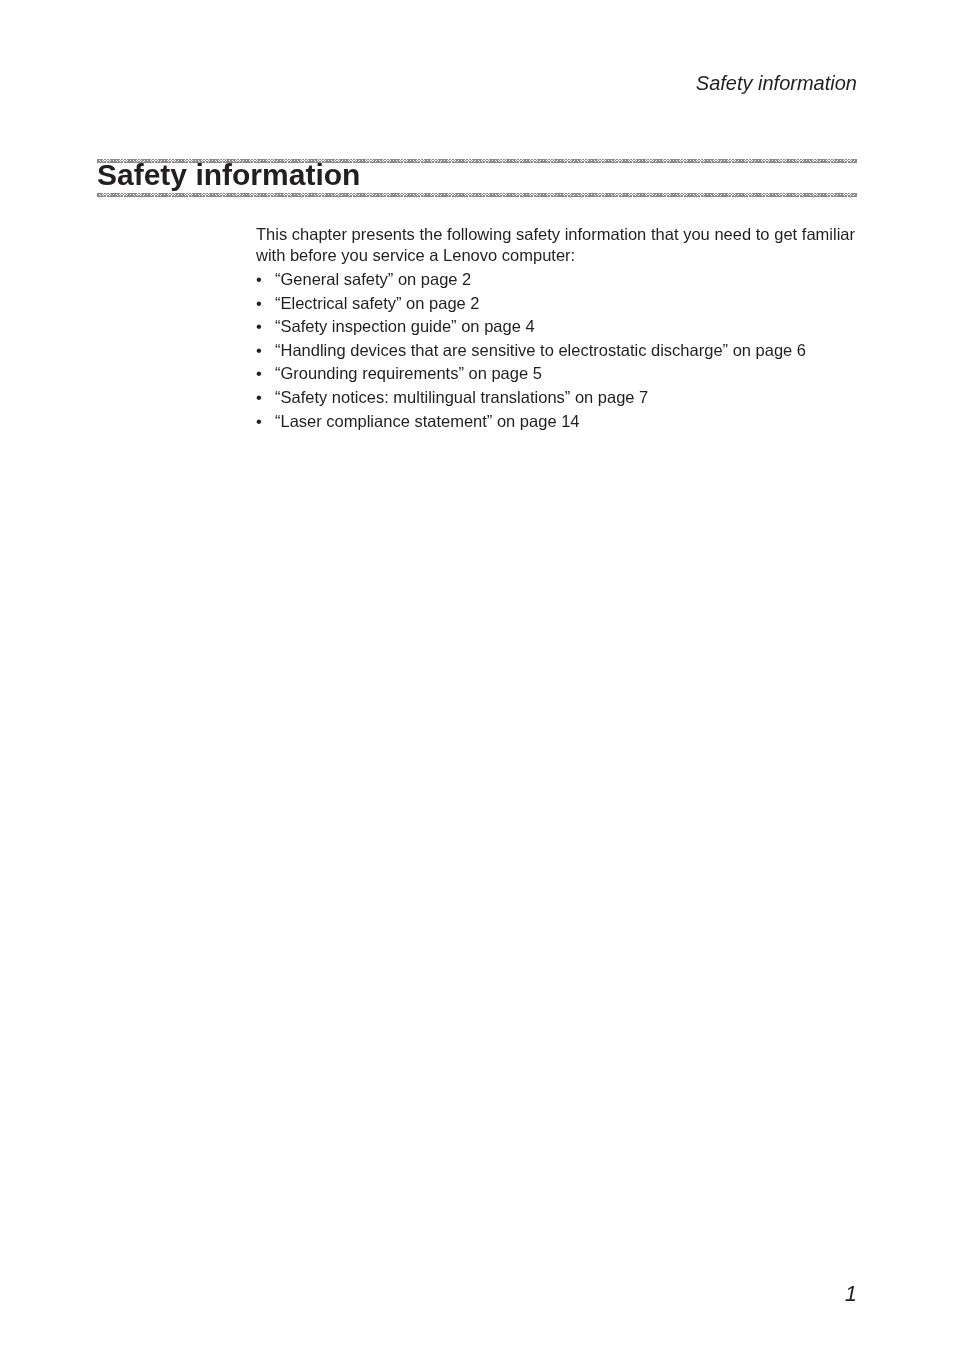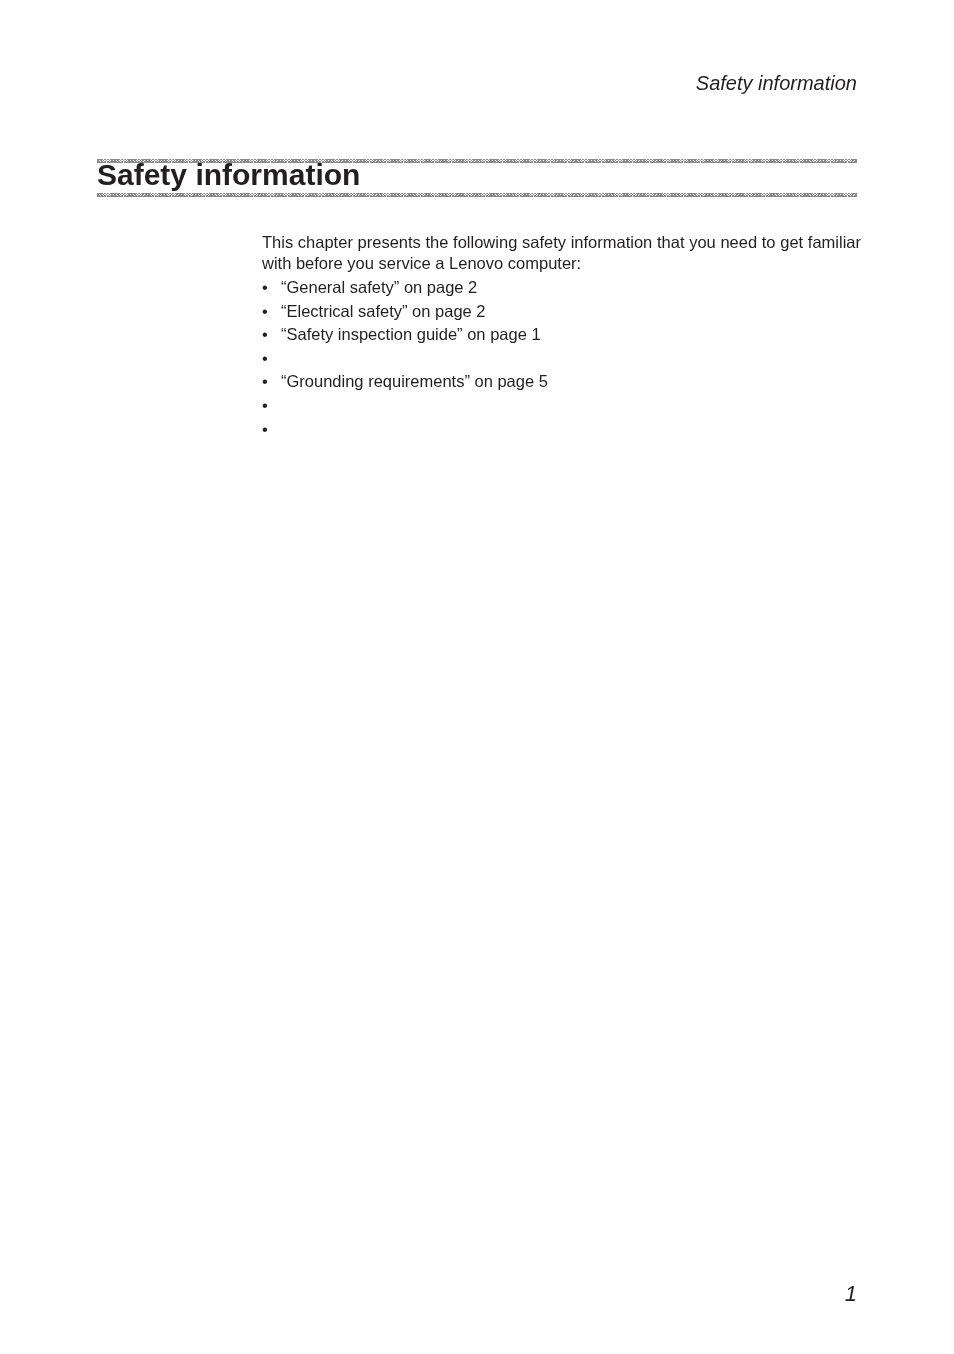--- a/index.html
+++ b/index.html
@@ -5,42 +5,42 @@
     html, body { margin: 0; padding: 0; background: #ffffff; }
     body { width: 954px; height: 1354px; position: relative; overflow: hidden;
            font-family: "Liberation Sans", sans-serif; color: #231f20; }
     .running-header { position: absolute; top: 72px; right: 97px; font-size: 20px; font-style: italic; color: #231f20; }
     .rule { position: absolute; left: 97px; width: 760px; height: 4px;
             background-image: repeating-linear-gradient(45deg, #8a8a8a 0 1px, transparent 1px 2px),
                               repeating-linear-gradient(-45deg, #8a8a8a 0 1px, transparent 1px 2px); }
     .rule.top { top: 159px; }
     .rule.bottom { top: 193px; }
     .chapter-title { position: absolute; left: 97px; top: 158px; margin: 0; font-size: 30px; font-weight: bold; color: #231f20; }
-    .content { position: absolute; left: 262px; top: 224px; width: 599px; font-size: 16.5px; line-height: 21px; margin-top: 8px; }
+    .content { position: absolute; left: 256px; top: 224px; width: 599px; font-size: 16.5px; line-height: 21px; }
     .intro { margin: 0; text-align: justify; }
     ul.toc { list-style: none; margin: 2px 0 0 0; padding: 0; }
     ul.toc li { position: relative; padding-left: 19px; height: 23.6px; line-height: 23.6px; }
     ul.toc li .bullet { position: absolute; left: 0; top: 0; }
     .page-number { position: absolute; top: 1281px; right: 97px; font-size: 22px; font-style: italic; }
   </style>
 </head>
 <body>
 
 <div class="running-header">Safety information</div>
 
 <div class="rule top"></div>
 <h1 class="chapter-title">Safety information</h1>
 <div class="rule bottom"></div>
 
 <div class="content">
   <p class="intro">This chapter presents the following safety information that you need to get familiar with before you service a Lenovo computer:</p>
   <ul class="toc">
     <li><span class="bullet">•</span><span>“General safety” on page 2</span></li>
     <li><span class="bullet">•</span><span>“Electrical safety” on page 2</span></li>
-    <li><span class="bullet">•</span><span>“Safety inspection guide” on page 1</span></li>
-    <li><span class="bullet">•</span></li>
+    <li><span class="bullet">•</span><span>“Safety inspection guide” on page 4</span></li>
+    <li><span class="bullet">•</span><span>“Handling devices that are sensitive to electrostatic discharge” on page 6</span></li>
     <li><span class="bullet">•</span><span>“Grounding requirements” on page 5</span></li>
-    <li><span class="bullet">•</span></li>
-    <li><span class="bullet">•</span></li>
+    <li><span class="bullet">•</span><span>“Safety notices: multilingual translations” on page 7</span></li>
+    <li><span class="bullet">•</span><span>“Laser compliance statement” on page 14</span></li>
   </ul>
 </div>
 
 <div class="page-number">1</div>
 
 </body></html>

